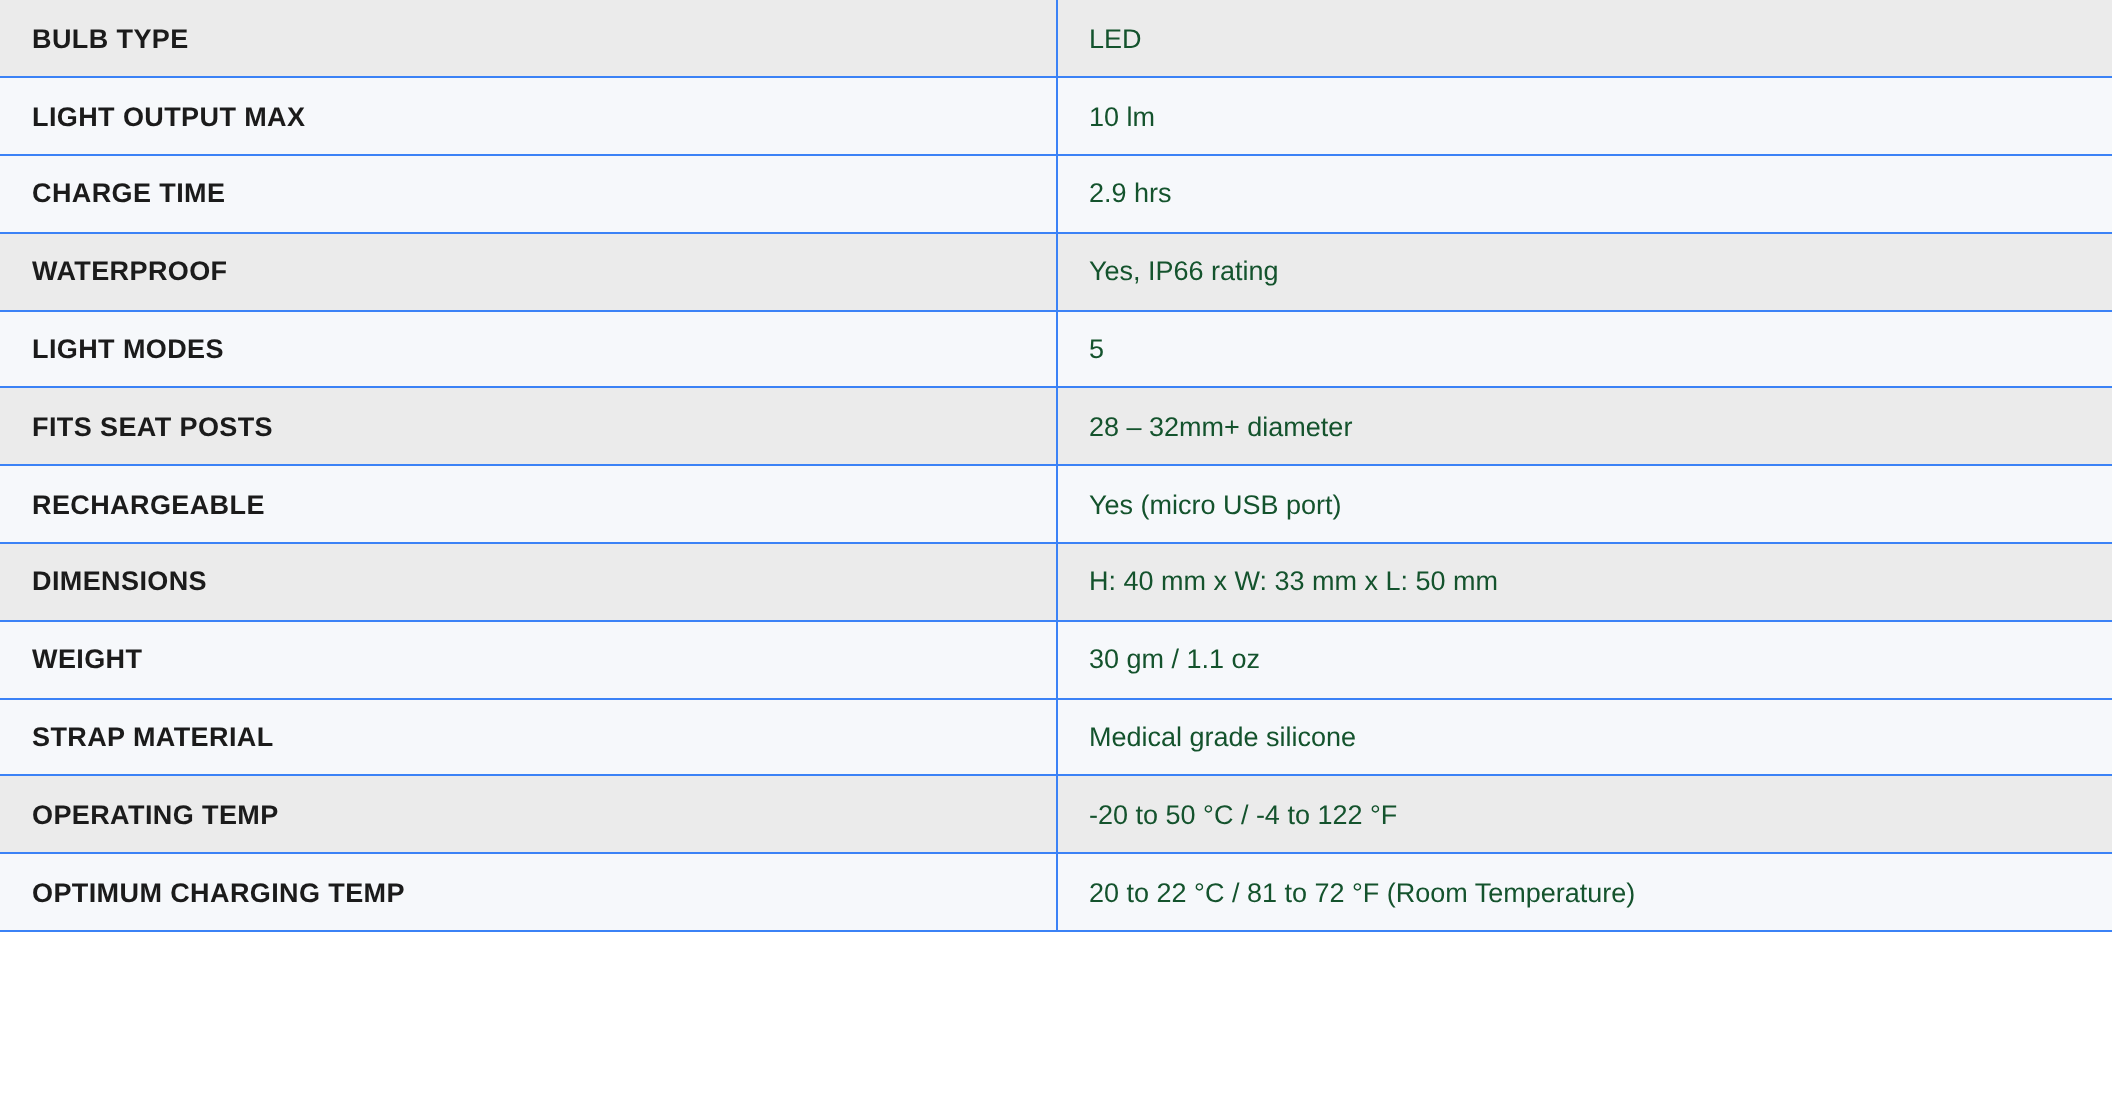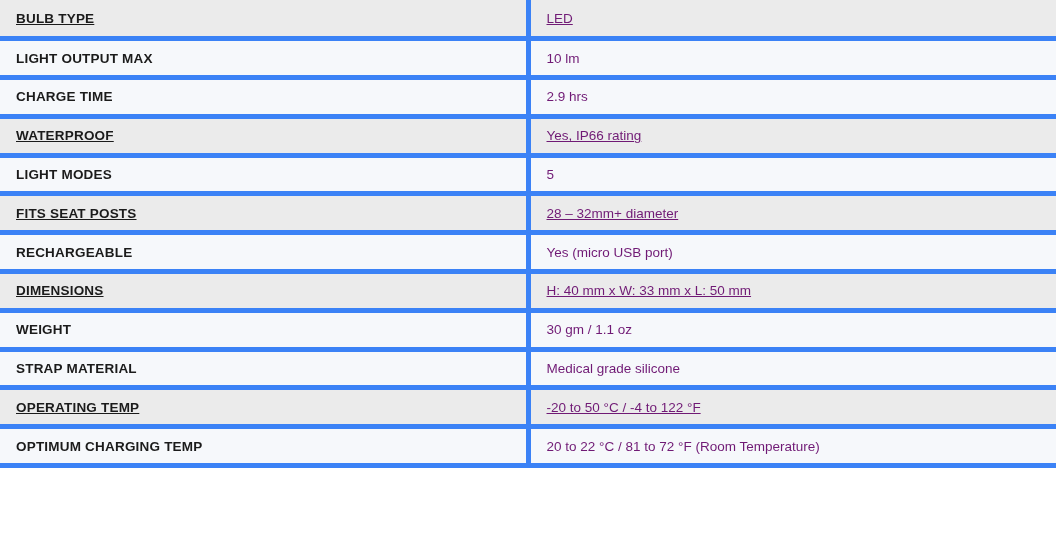--- a/index.html
+++ b/index.html
@@ -15,42 +15,41 @@
   }
   .spec-table {
     width: 1056px;
     border-collapse: collapse;
     table-layout: fixed;
   }
   .spec-table tr {
     height: 38.8px;
   }
   .spec-table td {
-    border: 5px solid #3b82f6;
+    border: 1px solid #3b82f6;
     padding: 0 16px;
     vertical-align: middle;
     box-sizing: border-box;
   }
   .spec-table td.label {
     width: 528px;
     font-size: 13.5px;
     font-weight: bold;
     letter-spacing: 0.2px;
     color: #1b1b1b;
     text-transform: uppercase;
   }
   .spec-table td.value {
     width: 528px;
     font-size: 13.5px;
     font-weight: normal;
-    color: #701a75;
+    color: #14532d;
   }
   .spec-table tr.odd td {
     background: #ebebeb;
-    text-decoration: underline;
   }
   .spec-table tr.even td {
     background: #f6f8fb;
   }
   .spec-table td.label {
     border-left: none;
   }
   .spec-table td.value {
     border-right: none;
   }

